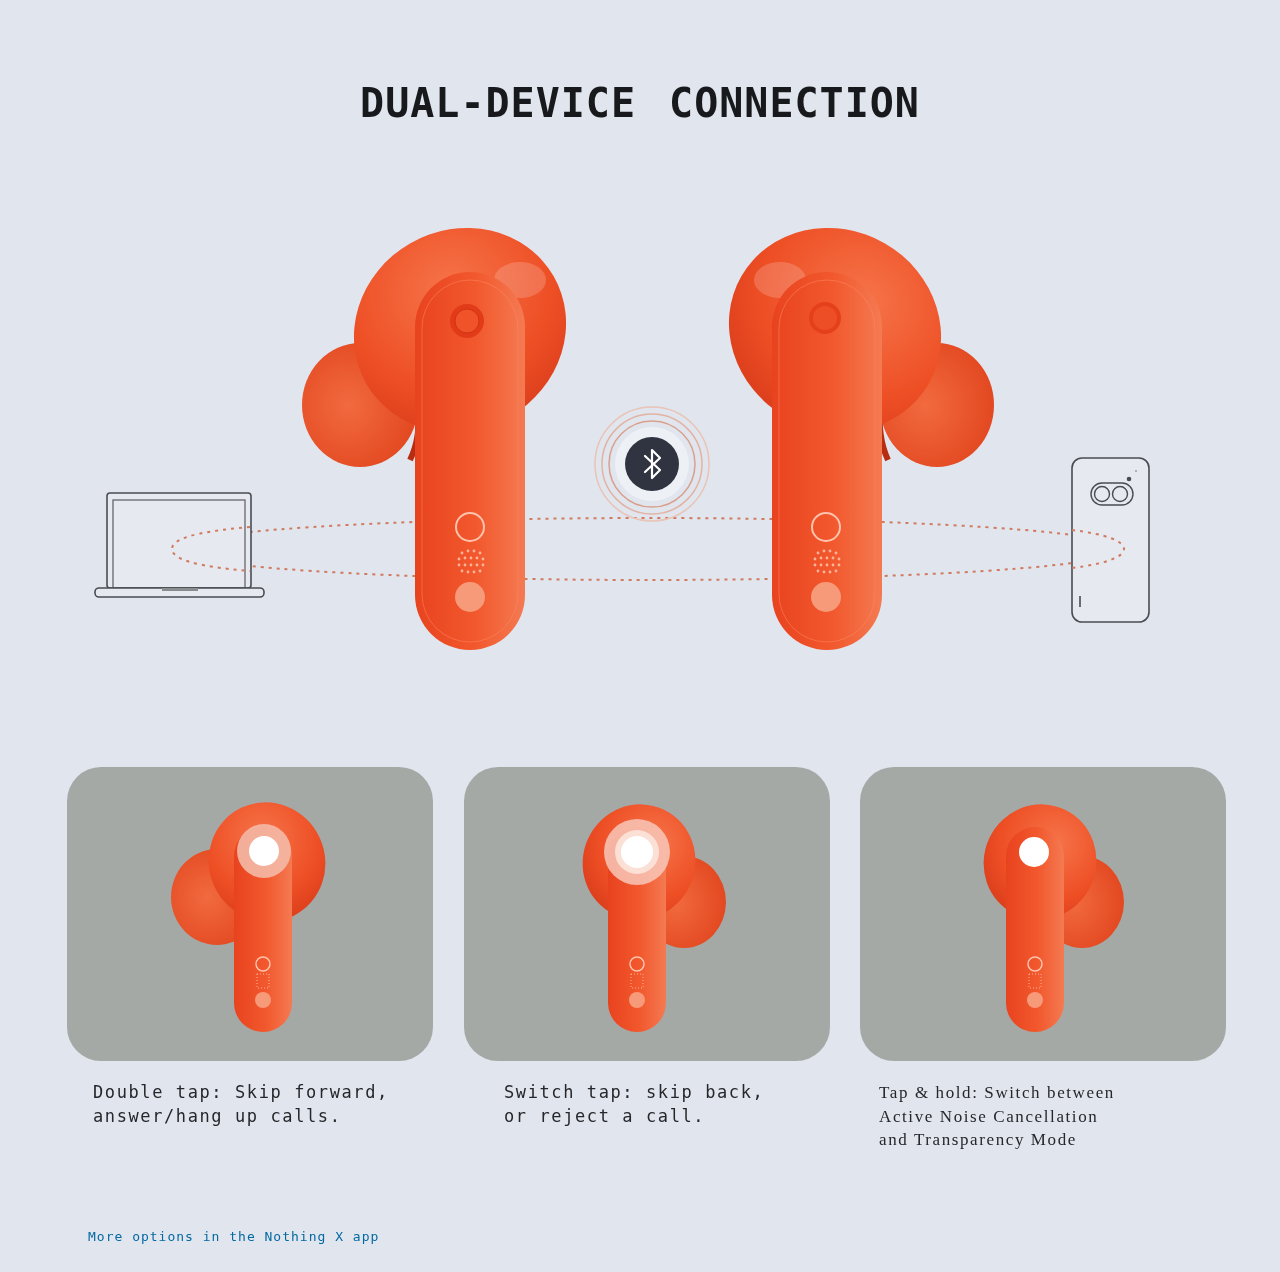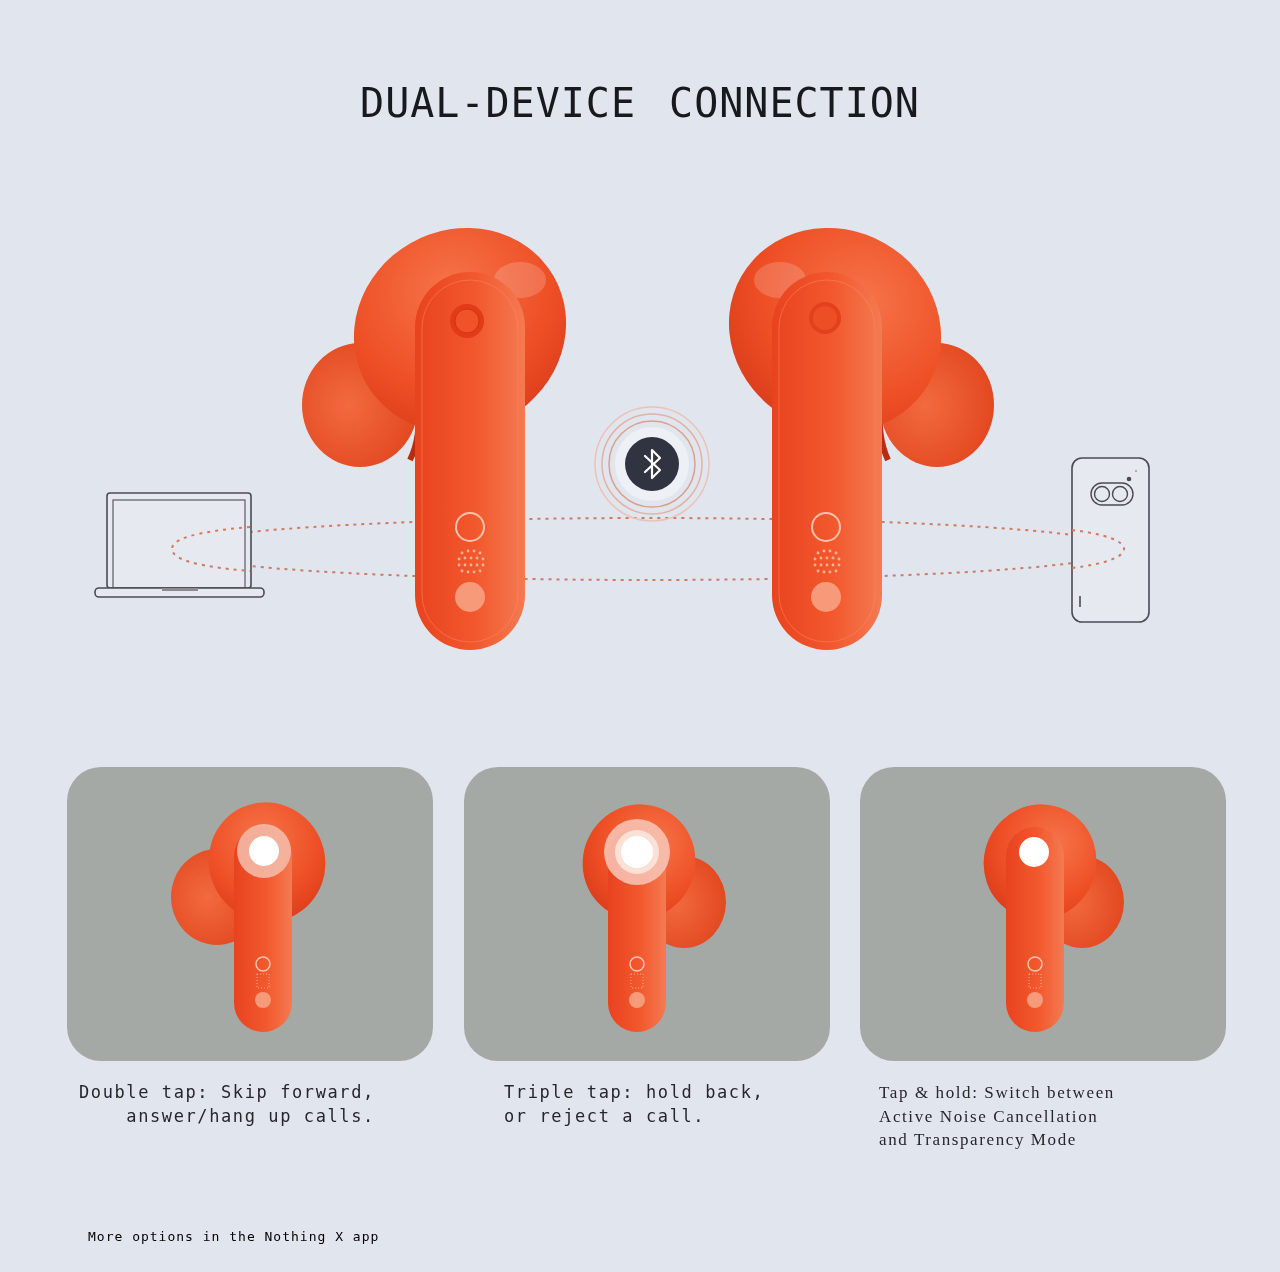--- a/index.html
+++ b/index.html
@@ -1,22 +1,22 @@
 <!DOCTYPE html>
 <html><head>
 <meta charset="utf-8">
 <style>
   html,body{margin:0;padding:0;}
   body{width:1280px;height:1272px;background:#e1e5ee;position:relative;overflow:hidden;font-family:"DejaVu Sans Mono","Liberation Mono",monospace;color:#1e1f22;}
-  .title{position:absolute;left:0;top:80px;width:1280px;text-align:center;font-family:"DejaVu Sans Mono","Liberation Mono",monospace;font-size:40px;letter-spacing:1px;word-spacing:8px;color:#18191c;font-weight:400;}
+  .title{position:absolute;left:0;top:80px;width:1280px;text-align:center;font-family:"DejaVu Sans Mono","Liberation Mono",monospace;font-size:40px;letter-spacing:1px;word-spacing:8px;color:#18191c;font-weight:700;}
   .hero{position:absolute;left:0;top:0;width:1280px;height:720px;}
   .card{position:absolute;top:767px;width:366px;height:294px;background:#a5a9a6;border-radius:34px;overflow:hidden;}
   .card svg{position:absolute;left:0;top:0;}
   .caption{position:absolute;top:1081px;font-size:17px;line-height:23.5px;letter-spacing:1.6px;color:#26272b;white-space:pre-line;}
-  .footer{position:absolute;left:88px;top:1229px;font-size:13px;letter-spacing:1px;color:#000000;}
+  .footer{position:absolute;left:88px;top:1229px;font-size:13px;letter-spacing:1px;color:#0369a1;}
 </style>
 </head>
 <body>
 
 <div class="title">DUAL-DEVICE CONNECTION</div>
 
 <svg class="hero" width="1280" height="720" viewBox="0 0 1280 720">
   <defs>
     <linearGradient id="stemG" x1="0" x2="1" y1="0" y2="0">
       <stop offset="0" stop-color="#e8431f"></stop>
@@ -164,21 +164,21 @@
     <ellipse cx="222" cy="135" rx="42" ry="46" fill="url(#tipG)"></ellipse>
     <ellipse cx="180" cy="95" rx="56" ry="58" transform="rotate(25 180 95)" fill="url(#budG)"></ellipse>
     <rect x="146" y="60" width="58" height="205" rx="29" fill="url(#stemG)"></rect>
     <circle cx="174" cy="85" r="15" fill="#ffffff"></circle>
     <circle cx="175" cy="197" r="7" fill="none" stroke="#ffc3ad" stroke-width="1.5"></circle>
     <rect x="169" y="207" width="12" height="14" fill="none" stroke="#ffb49a" stroke-width="1" stroke-dasharray="1 2"></rect>
     <circle cx="175" cy="233" r="8" fill="#f79a7a"></circle>
   </svg>
 </div>
 
-<div class="caption" style="left:79px;text-align:right;">Double tap: Skip forward,
+<div class="caption" style="left:93px;">Double tap: Skip forward,
 answer/hang up calls.</div>
-<div class="caption" style="left:504px;">Triple tap: hold back,
+<div class="caption" style="left:504px;">Switch tap: skip back,
 or reject a call.</div>
 <div class="caption" style="left:879px;font-family:Liberation Serif, serif;">Tap &amp; hold: Switch between
 Active Noise Cancellation
 and Transparency Mode</div>
 
 <div class="footer">More options in the Nothing X app</div>
 
 </body></html>

